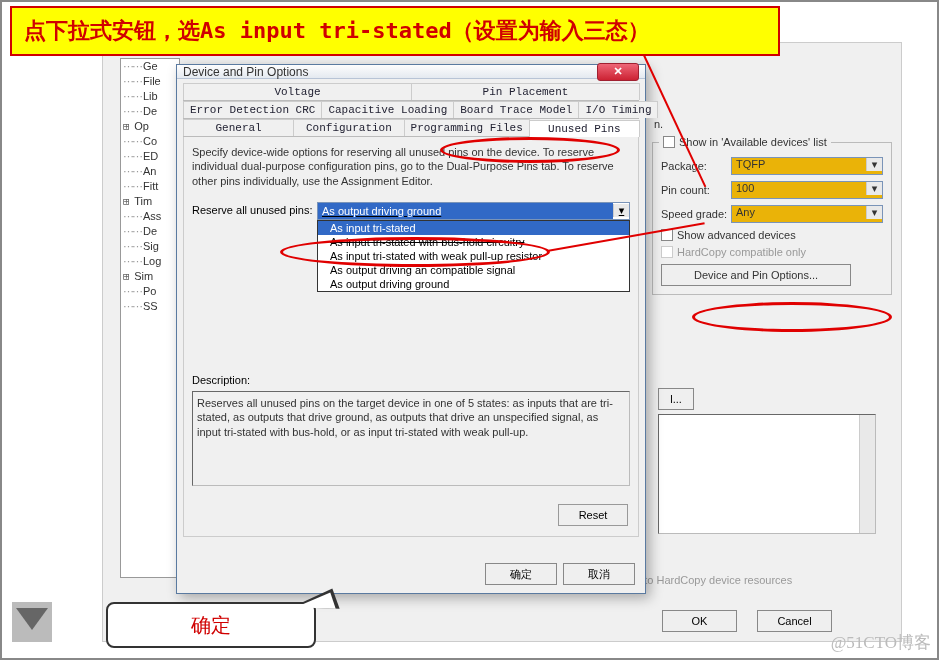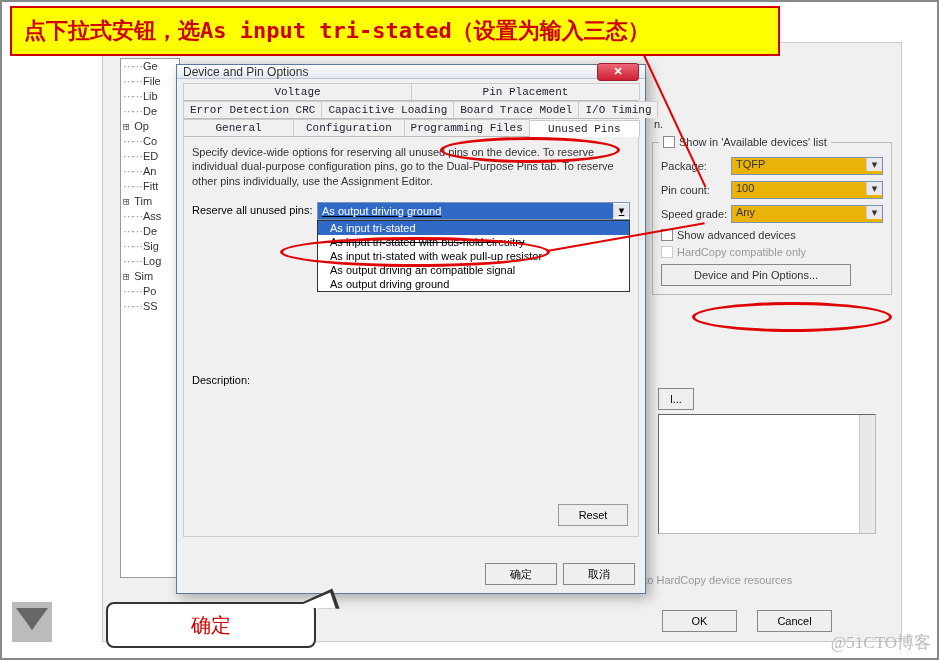--- a/index.html
+++ b/index.html
@@ -265,20 +265,21 @@
         <div class="dropdown-list">
           <div class="dropdown-opt sel">As input tri-stated</div>
           <div class="dropdown-opt" style="text-decoration:line-through">As input tri-stated with bus-hold circuitry</div>
           <div class="dropdown-opt">As input tri-stated with weak pull-up resistor</div>
           <div class="dropdown-opt">As output driving an compatible signal</div>
           <div class="dropdown-opt">As output driving ground</div>
         </div>
       </div>
     </div>
     <div class="desc-label">Description:</div>
+    <div class="desc-box">Reserves all unused pins on the target device in one of 5 states: as inputs that are tri-stated, as outputs that drive ground, as outputs that drive an unspecified signal, as input tri-stated with bus-hold, or as input tri-stated with weak pull-up.</div>
     <div class="reset-btn">Reset</div>
   </div>
   <div class="dlg-buttons">
     <div class="btn">确定</div>
     <div class="btn">取消</div>
   </div>
 </div>
 
 <div style="position:absolute; left:652px; top:116px; font-size:11px; color:#333;">n.</div>
 

